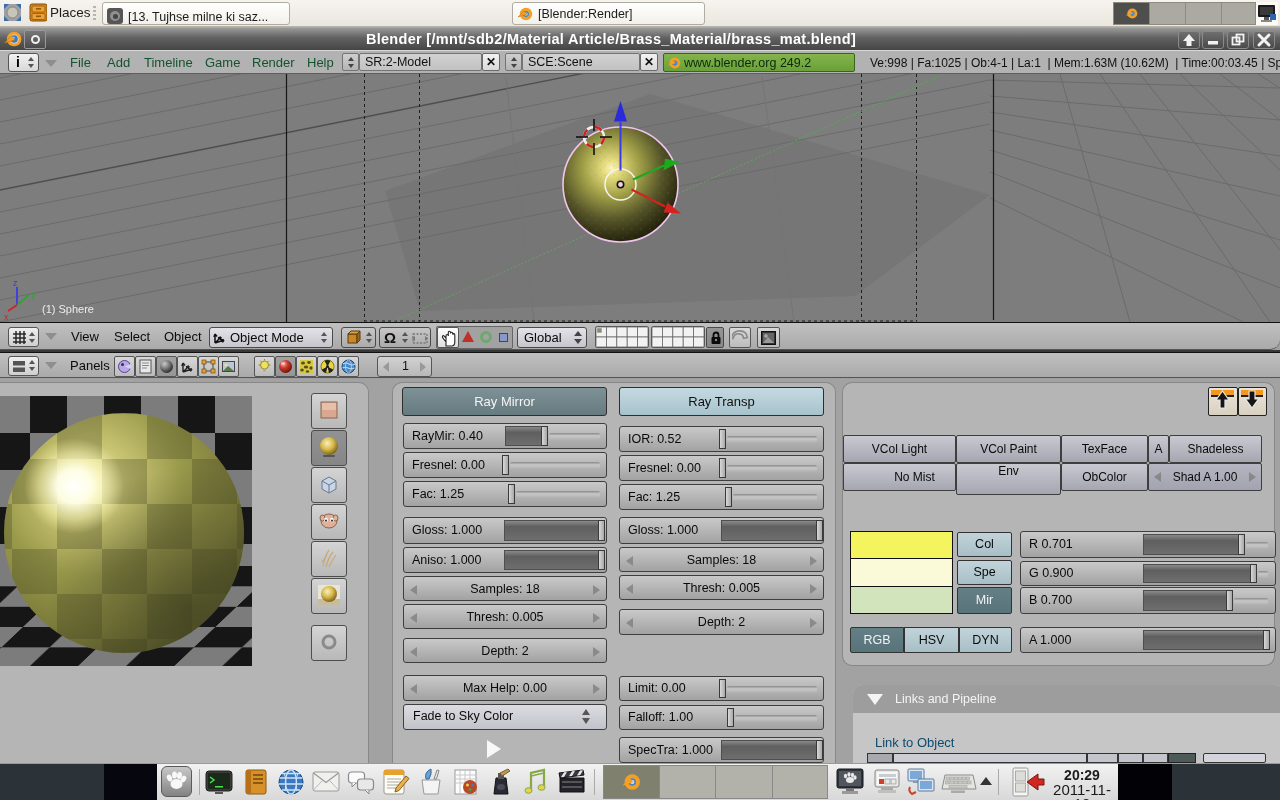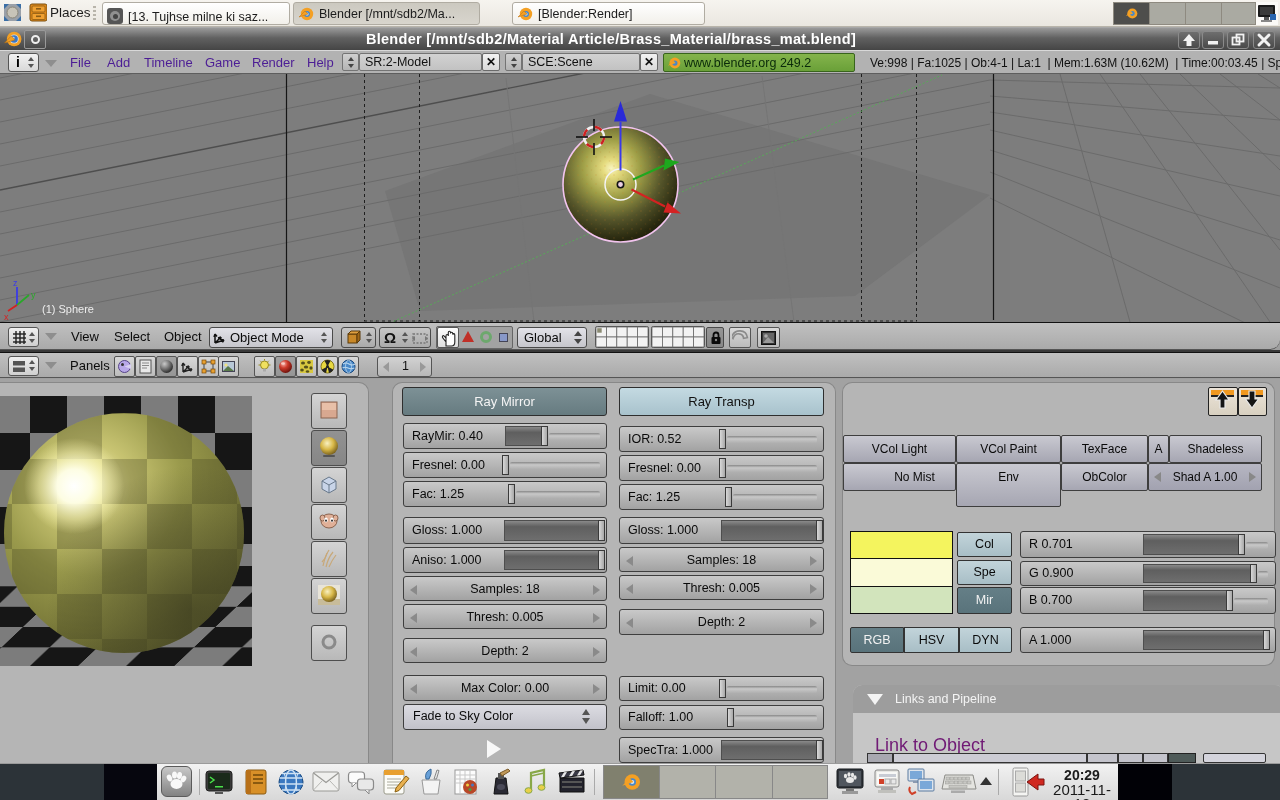--- a/index.html
+++ b/index.html
@@ -9,21 +9,21 @@
 
 #toppanel { left:0; top:0; width:1280px; height:27px; background:linear-gradient(#f6f4ef,#eae7e0); border-bottom:1px solid #b8b4aa; }
 .taskbtn { top:2px; height:23px; border:1px solid #b0aca2; border-radius:3px; background:linear-gradient(#ffffff,#f2f0ea); font-size:12.5px; color:#1c1c1c; display:flex; align-items:center; padding-left:4px; overflow:hidden; white-space:nowrap; }
 .taskbtn.pressed { background:linear-gradient(#ccc9c0,#d8d5cd); }
 
 #titlebar { left:0; top:27px; width:1280px; height:23px; background:linear-gradient(#9a9a9a,#616161 45%,#454545); border-top:1px solid #a8a8a8; }
 #titletext { width:1222px; text-align:center; top:2.5px; font-size:14.5px; font-weight:bold; color:#fff; letter-spacing:0.3px;}
 .winbtn { top:3px; width:22px; height:18px; background:linear-gradient(#6e6e6e,#4a4a4a); border:1px solid #8a8a8a; border-radius:3px; color:#fff; text-align:center; font-size:12.5px; line-height:16px; font-weight:bold;}
 
 #menubar { left:0; top:50px; width:1280px; height:24px; background:#b2b2b2; border-top:1px solid #d8d8d8; border-bottom:1px solid #5e5e5e; }
-.menuitem { top:4px; font-size:13px; color:#4c1d95; }
+.menuitem { top:4px; font-size:13px; color:#14532d; }
 .fieldbox { top:2px; height:18px; background:linear-gradient(#d2d2d2,#c2c2c2); border:1px solid #747474; border-radius:2px; font-size:12.5px; color:#111; padding:1px 0 0 5px; }
 .spinbtn { top:2px; width:17px; height:18px; background:linear-gradient(#cfcfcf,#b4b4b4); border:1px solid #747474; border-radius:2px; }
 .xbtn { top:2px; width:18px; height:18px; background:linear-gradient(#f2f2f2,#dadada); border:1px solid #6a6a6a; border-radius:2px; text-align:center; font-weight:bold; font-size:12px; line-height:16px; color:#111; }
 
 .hdr { left:0; width:1280px; background:linear-gradient(#c0c0c0,#aaaaaa); border-top:1px solid #111; border-bottom:1px solid #555; }
 .btext { font-size:13px; color:#0c0c0c; }
 
 .bbtn { position:absolute; background:linear-gradient(#c9c9c9,#a2a2a2); border:1px solid #3e3e3e; border-radius:3px; font-size:12.5px; color:#0a0a0a; }
 .slider-label { position:absolute; left:8px; top:5px; font-size:12.5px; color:#0a0a0a; }
 .toggle { position:absolute; background:linear-gradient(#c9c9d1,#a6a6b2); border:1px solid #3e3e3e; border-radius:2px; font-size:12px; color:#0a0a0a; text-align:center; }
@@ -57,29 +57,20 @@
         <rect x="33" y="12.5" width="5" height="1.6" fill="#8a5c14"></rect>
   </svg>
   <div class="abs" style="left:50px;top:5px;font-size:13.5px;color:#1c1c1c;">Places</div>
   <div class="abs" style="left:93px;top:6px;width:3px;height:14px;background:repeating-linear-gradient(#b8b4aa 0 2px,#f0ede6 2px 4px);"></div>
   <div class="abs taskbtn" style="left:102px;width:188px;align-items:flex-end;">
     <span style="display:inline-block;width:16px;height:16px;border-radius:3px;background:#555;margin-right:5px;position:relative;flex:none;">
           <span style="position:absolute;left:3px;top:3px;width:10px;height:10px;border-radius:50%;background:#909090;"></span>
           <span style="position:absolute;left:5.5px;top:5.5px;width:5px;height:5px;border-radius:50%;background:#444;"></span>
         </span>
     [13. Tujhse milne ki saz...
-  </div>
-  <div class="abs taskbtn pressed" style="left:293px;width:187px;">
-    <svg width="16" height="16" viewBox="0 0 16 16" style="margin-right:5px;flex:none;">
-          <circle cx="9" cy="8" r="6.2" fill="#f4a024"></circle>
-          <circle cx="9" cy="8" r="3" fill="#4888c8"></circle>
-          <circle cx="9" cy="8" r="1.6" fill="#d8e8f4"></circle>
-          <path d="M1 11 L7 5 L10 8 Z" fill="#f4a024" stroke="#c87818" stroke-width="0.6"></path>
-        </svg>
-    Blender [/mnt/sdb2/Ma...
   </div>
   <div class="abs taskbtn" style="left:484px;width:193px;margin-left:28px;">
     <svg width="16" height="16" viewBox="0 0 16 16" style="margin-right:5px;flex:none;">
           <circle cx="9" cy="8" r="6.2" fill="#f4a024"></circle>
           <circle cx="9" cy="8" r="3" fill="#4888c8"></circle>
           <circle cx="9" cy="8" r="1.6" fill="#d8e8f4"></circle>
           <path d="M1 11 L7 5 L10 8 Z" fill="#f4a024" stroke="#c87818" stroke-width="0.6"></path>
         </svg>
     [Blender:Render]
   </div>
@@ -637,21 +628,21 @@
         <span class="lab">Thresh: 0.005</span>
         <span class="arrL"></span>
         <span class="arrR"></span>
       </div>
   <div class="numbtn" style="left:403px;top:259px;width:204px;height:25px;">
         <span class="lab">Depth: 2</span>
         <span class="arrL"></span>
         <span class="arrR"></span>
       </div>
   <div class="numbtn" style="left:403px;top:296px;width:204px;height:26px;">
-        <span class="lab">Max Color: 0.00</span>
+        <span class="lab">Max Help: 0.00</span>
         <span class="arrL"></span>
         <span class="arrR"></span>
       </div>
   <div class="abs" style="left:403px;top:325px;width:204px;height:26px;background:linear-gradient(#dcdce2,#c2c2ca);border:1px solid #3e3e3e;border-radius:3px;">
     <span style="position:absolute;left:9px;top:4px;font-size:12.5px;color:#0a0a0a;">Fade to Sky Color</span>
     <span style="position:absolute;right:16px;top:4px;width:0;height:0;border-left:4.5px solid transparent;border-right:4.5px solid transparent;border-bottom:6px solid #555;"></span>
     <span style="position:absolute;right:16px;top:13px;width:0;height:0;border-left:4.5px solid transparent;border-right:4.5px solid transparent;border-top:6px solid #555;"></span>
   </div>
   <span class="abs" style="left:487px;top:361px;width:0;height:0;border-top:9px solid transparent;border-bottom:9px solid transparent;border-left:14px solid #f8f8f8;"></span>
 
@@ -718,21 +709,21 @@
           <rect x="2" y="7" width="22" height="2" fill="#222"></rect>
           <path d="M13 20 L19.5 11 L16 11 L16 3 L10 3 L10 11 L6.5 11 Z" fill="#151515" stroke="#e8e8e8" stroke-width="1.2"></path>
         </svg></div>
 
   <div class="toggle" style="left:843px;top:56px;width:113px;height:28px;padding-top:6px;">VCol Light</div>
   <div class="toggle" style="left:956px;top:56px;width:105px;height:28px;padding-top:6px;">VCol Paint</div>
   <div class="toggle" style="left:1061px;top:56px;width:87px;height:28px;padding-top:6px;">TexFace</div>
   <div class="toggle" style="left:1148px;top:56px;width:21px;height:28px;padding-top:6px;">A</div>
   <div class="toggle" style="left:1169px;top:56px;width:93px;height:28px;padding-top:6px;">Shadeless</div>
   <div class="toggle" style="left:843px;top:84px;width:113px;height:28px;padding-top:6px;padding-left:30px;">No Mist</div>
-  <div class="toggle" style="left:956px;top:84px;width:105px;height:44px;padding-top:6px;">Env</div>
+  <div class="toggle" style="left:956px;top:84px;width:105px;height:32px;padding-top:0;">Env</div>
   <div class="toggle" style="left:1061px;top:84px;width:87px;height:28px;padding-top:6px;">ObColor</div>
   <div class="toggle" style="left:1148px;top:84px;width:114px;height:28px;padding-top:6px;background:linear-gradient(#b6b6c2,#a2a2b0);">Shad A 1.00
     <span style="position:absolute;left:5px;top:8px;width:0;height:0;border-top:5.5px solid transparent;border-bottom:5.5px solid transparent;border-right:7px solid #888;"></span>
     <span style="position:absolute;right:5px;top:8px;width:0;height:0;border-top:5.5px solid transparent;border-bottom:5.5px solid transparent;border-left:7px solid #888;"></span>
   </div>
 
   <div class="abs" style="left:850px;top:152px;width:103px;height:28px;background:#f4f45e;border:1px solid #111;"></div>
   <div class="abs" style="left:850px;top:180px;width:103px;height:28px;background:#fafad8;border:1px solid #111;border-top:none;"></div>
   <div class="abs" style="left:850px;top:208px;width:103px;height:27px;background:#d2e4bc;border:1px solid #111;border-top:none;"></div>
   <div class="abs" style="left:957px;top:153px;width:55px;height:25px;background:linear-gradient(#c2d4da,#a8bec6);border:1px solid #333;border-radius:2px;text-align:center;font-size:12.5px;color:#0a0a0a;padding-top:4px;">Col</div>
@@ -764,21 +755,21 @@
         <span class="slider-label" style="top:4.5px;">A 1.000</span>
         <span class="sfill" style="left:122px;width:121px;"></span>
         <span class="sknob" style="left:242px;"></span>
       </div>
 
   <div class="abs" style="left:853px;top:306px;width:431px;height:78px;background:#c6c6c6;border-radius:9px 9px 0 0;"></div>
   <div class="abs" style="left:853px;top:306px;width:431px;height:28px;background:#9d9d9d;border-radius:9px 9px 0 0;">
     <span style="position:absolute;left:14px;top:9px;width:0;height:0;border-left:8px solid transparent;border-right:8px solid transparent;border-top:11px solid #f4f4f4;"></span>
     <span style="position:absolute;left:42px;top:7px;font-size:12.5px;color:#f4f4f4;">Links and Pipeline</span>
   </div>
-  <div class="abs" style="left:875px;top:356px;font-size:18px;color:#701a75;">Link to Object</div>
+  <div class="abs" style="left:875px;top:356px;font-size:13px;color:#0c4a6e;">Link to Object</div>
   <div class="abs" style="left:867px;top:374px;width:26px;height:10px;background:#a8a8b0;border:1px solid #333;"></div>
   <div class="abs" style="left:893px;top:374px;width:194px;height:10px;background:#ccccd4;border:1px solid #333;"></div>
   <div class="abs" style="left:1087px;top:374px;width:31px;height:10px;background:#c4c4cc;border:1px solid #333;"></div>
   <div class="abs" style="left:1118px;top:374px;width:25px;height:10px;background:#c4c4cc;border:1px solid #333;"></div>
   <div class="abs" style="left:1143px;top:374px;width:25px;height:10px;background:#c4c4cc;border:1px solid #333;"></div>
   <div class="abs" style="left:1168px;top:374px;width:28px;height:10px;background:#4e5a58;border:1px solid #222;"></div>
   <div class="abs" style="left:1203px;top:374px;width:63px;height:10px;background:#d4d4dc;border:1px solid #333;border-radius:2px;"></div>
 </div>
 
 <div class="abs" id="taskbar" style="left:0;top:763px;width:1280px;height:37px;background:linear-gradient(#f2f2f2,#d8d8d8);border-top:1px solid #9a9a9a;">

